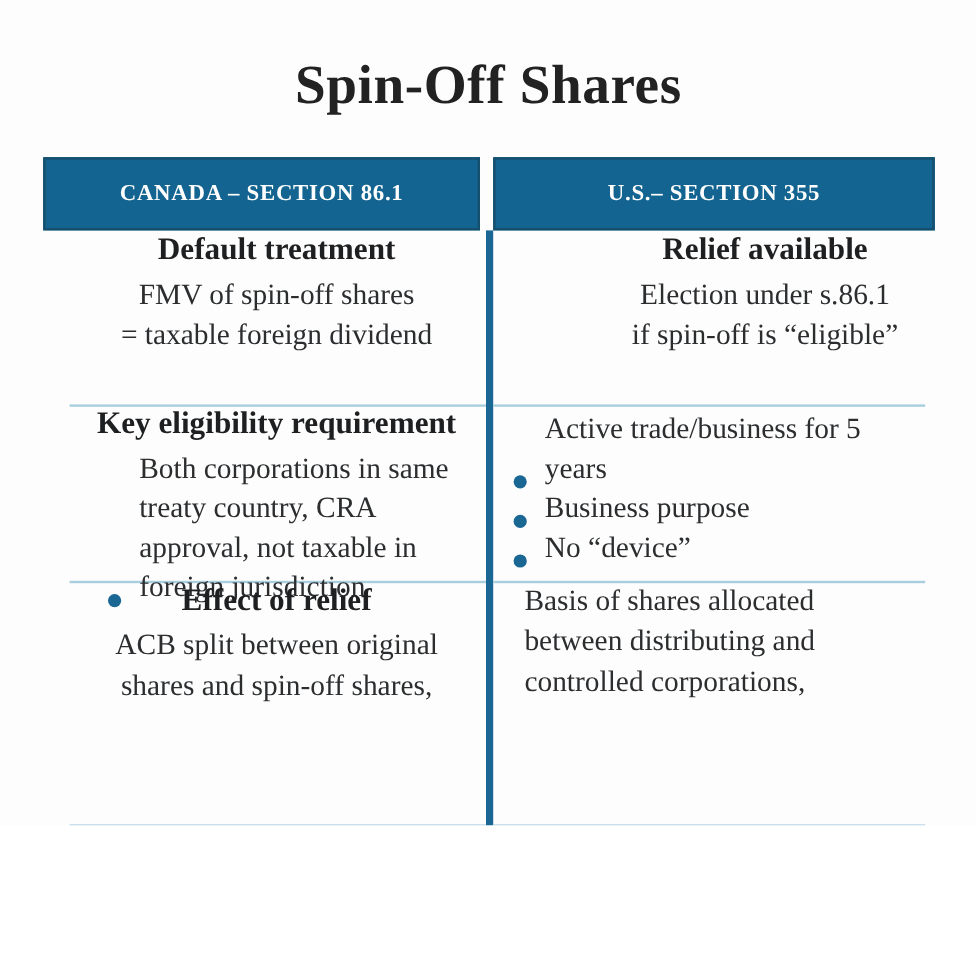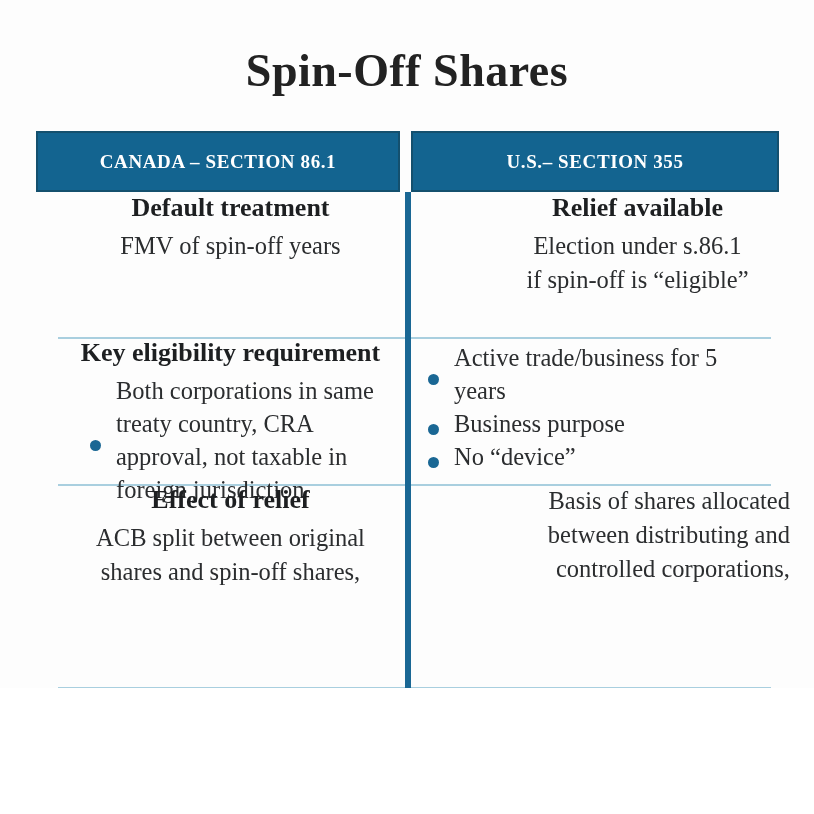--- a/index.html
+++ b/index.html
@@ -71,25 +71,25 @@
     font-weight: 700;
     color: var(--heading-text, #1d1f21);
     margin-bottom: 5px;
     line-height: 32px;
   }
   .cell-line {
     text-align: center;
     font-size: 24.5px;
     line-height: 34px;
   }
-  .lines-left .cell-line { text-align: right; padding-left: 26px; }
+  .lines-left .cell-line { text-align: left; padding-left: 26px; }
   .bullets { margin-top: 4px; }
   .bullet {
     display: flex;
-    align-items: center;
+    align-items: flex-end;
     font-size: 24.5px;
     line-height: 33px;
   }
   .dot {
     flex: 0 0 11px;
     width: 11px; height: 11px;
     margin-top: 11px;
     border-radius: 50%;
     background: var(--bullet, #1a6794);
   }
@@ -114,21 +114,22 @@
   <div class="rule rule-r r1"></div>
   <div class="rule rule-l r2"></div>
   <div class="rule rule-r r2"></div>
   <div class="rule rule-l r3"></div>
   <div class="rule rule-r r3"></div>
 
   <div class="grid">
 
     <div class="cell cell-l row1">
       <div class="cell-heading">Default treatment</div>
-      <div class="cell-line">FMV of spin-off years</div>
+      <div class="cell-line">FMV of spin-off shares</div>
+      <div class="cell-line">= taxable foreign dividend</div>
     </div>
 
     <div class="cell cell-l row2">
       <div class="cell-heading">Relief available</div>
       <div class="cell-line">Election under s.86.1</div>
       <div class="cell-line">if spin-off is “eligible”</div>
     </div>
 
     <div class="cell cell-l row3">
       <div class="cell-heading">Key eligibility requirement</div>

